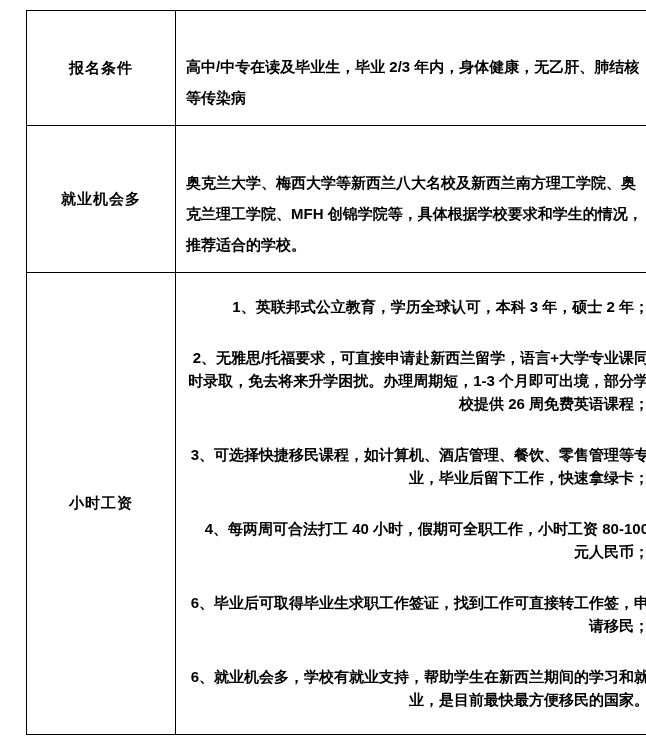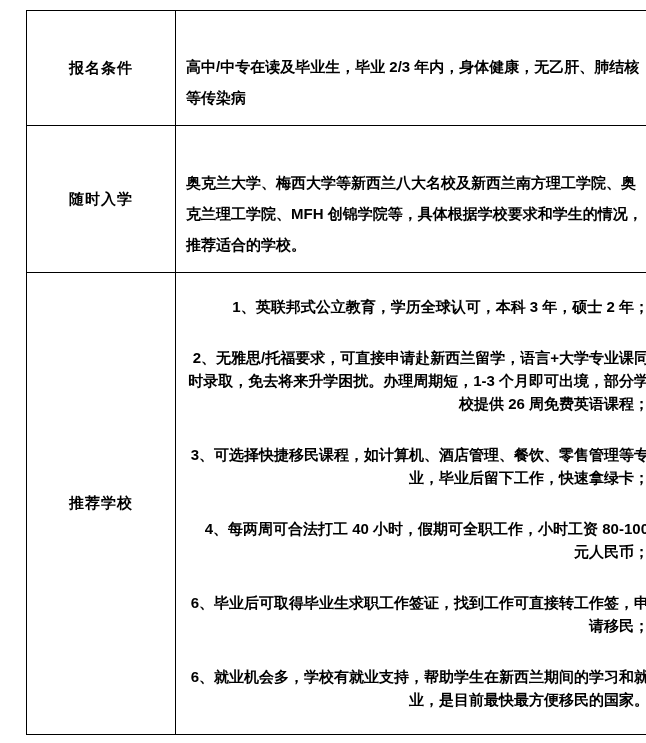--- a/index.html
+++ b/index.html
@@ -73,27 +73,27 @@
 <div class="page">
   <table class="info-table">
     <tbody>
       <tr class="row-1">
         <td class="label-cell">报名条件</td>
         <td class="content-cell loose">
           <p>高中/中专在读及毕业生，毕业 2/3 年内，身体健康，无乙肝、肺结核等传染病</p>
         </td>
       </tr>
       <tr class="row-3">
-        <td class="label-cell">随时入学</td>
+        <td class="label-cell">就业机会多</td>
         <td class="content-cell loose">
           <p>奥克兰大学、梅西大学等新西兰八大名校及新西兰南方理工学院、奥克兰理工学院、MFH 创锦学院等，具体根据学校要求和学生的情况，推荐适合的学校。</p>
         </td>
       </tr>
       <tr class="row-4">
-        <td class="label-cell">推荐学校</td>
+        <td class="label-cell">小时工资</td>
         <td class="content-cell tight">
           <p>1、英联邦式公立教育，学历全球认可，本科 3 年，硕士 2 年；</p>
           <p>2、无雅思/托福要求，可直接申请赴新西兰留学，语言+大学专业课同时录取，免去将来升学困扰。办理周期短，1-3 个月即可出境，部分学校提供 26 周免费英语课程；</p>
           <p>3、可选择快捷移民课程，如计算机、酒店管理、餐饮、零售管理等专业，毕业后留下工作，快速拿绿卡；</p>
           <p>4、每两周可合法打工 40 小时，假期可全职工作，小时工资 80-100 元人民币；</p>
           <p>6、毕业后可取得毕业生求职工作签证，找到工作可直接转工作签，申请移民；</p>
           <p>6、就业机会多，学校有就业支持，帮助学生在新西兰期间的学习和就业，是目前最快最方便移民的国家。</p>
         </td>
       </tr>
     </tbody>

